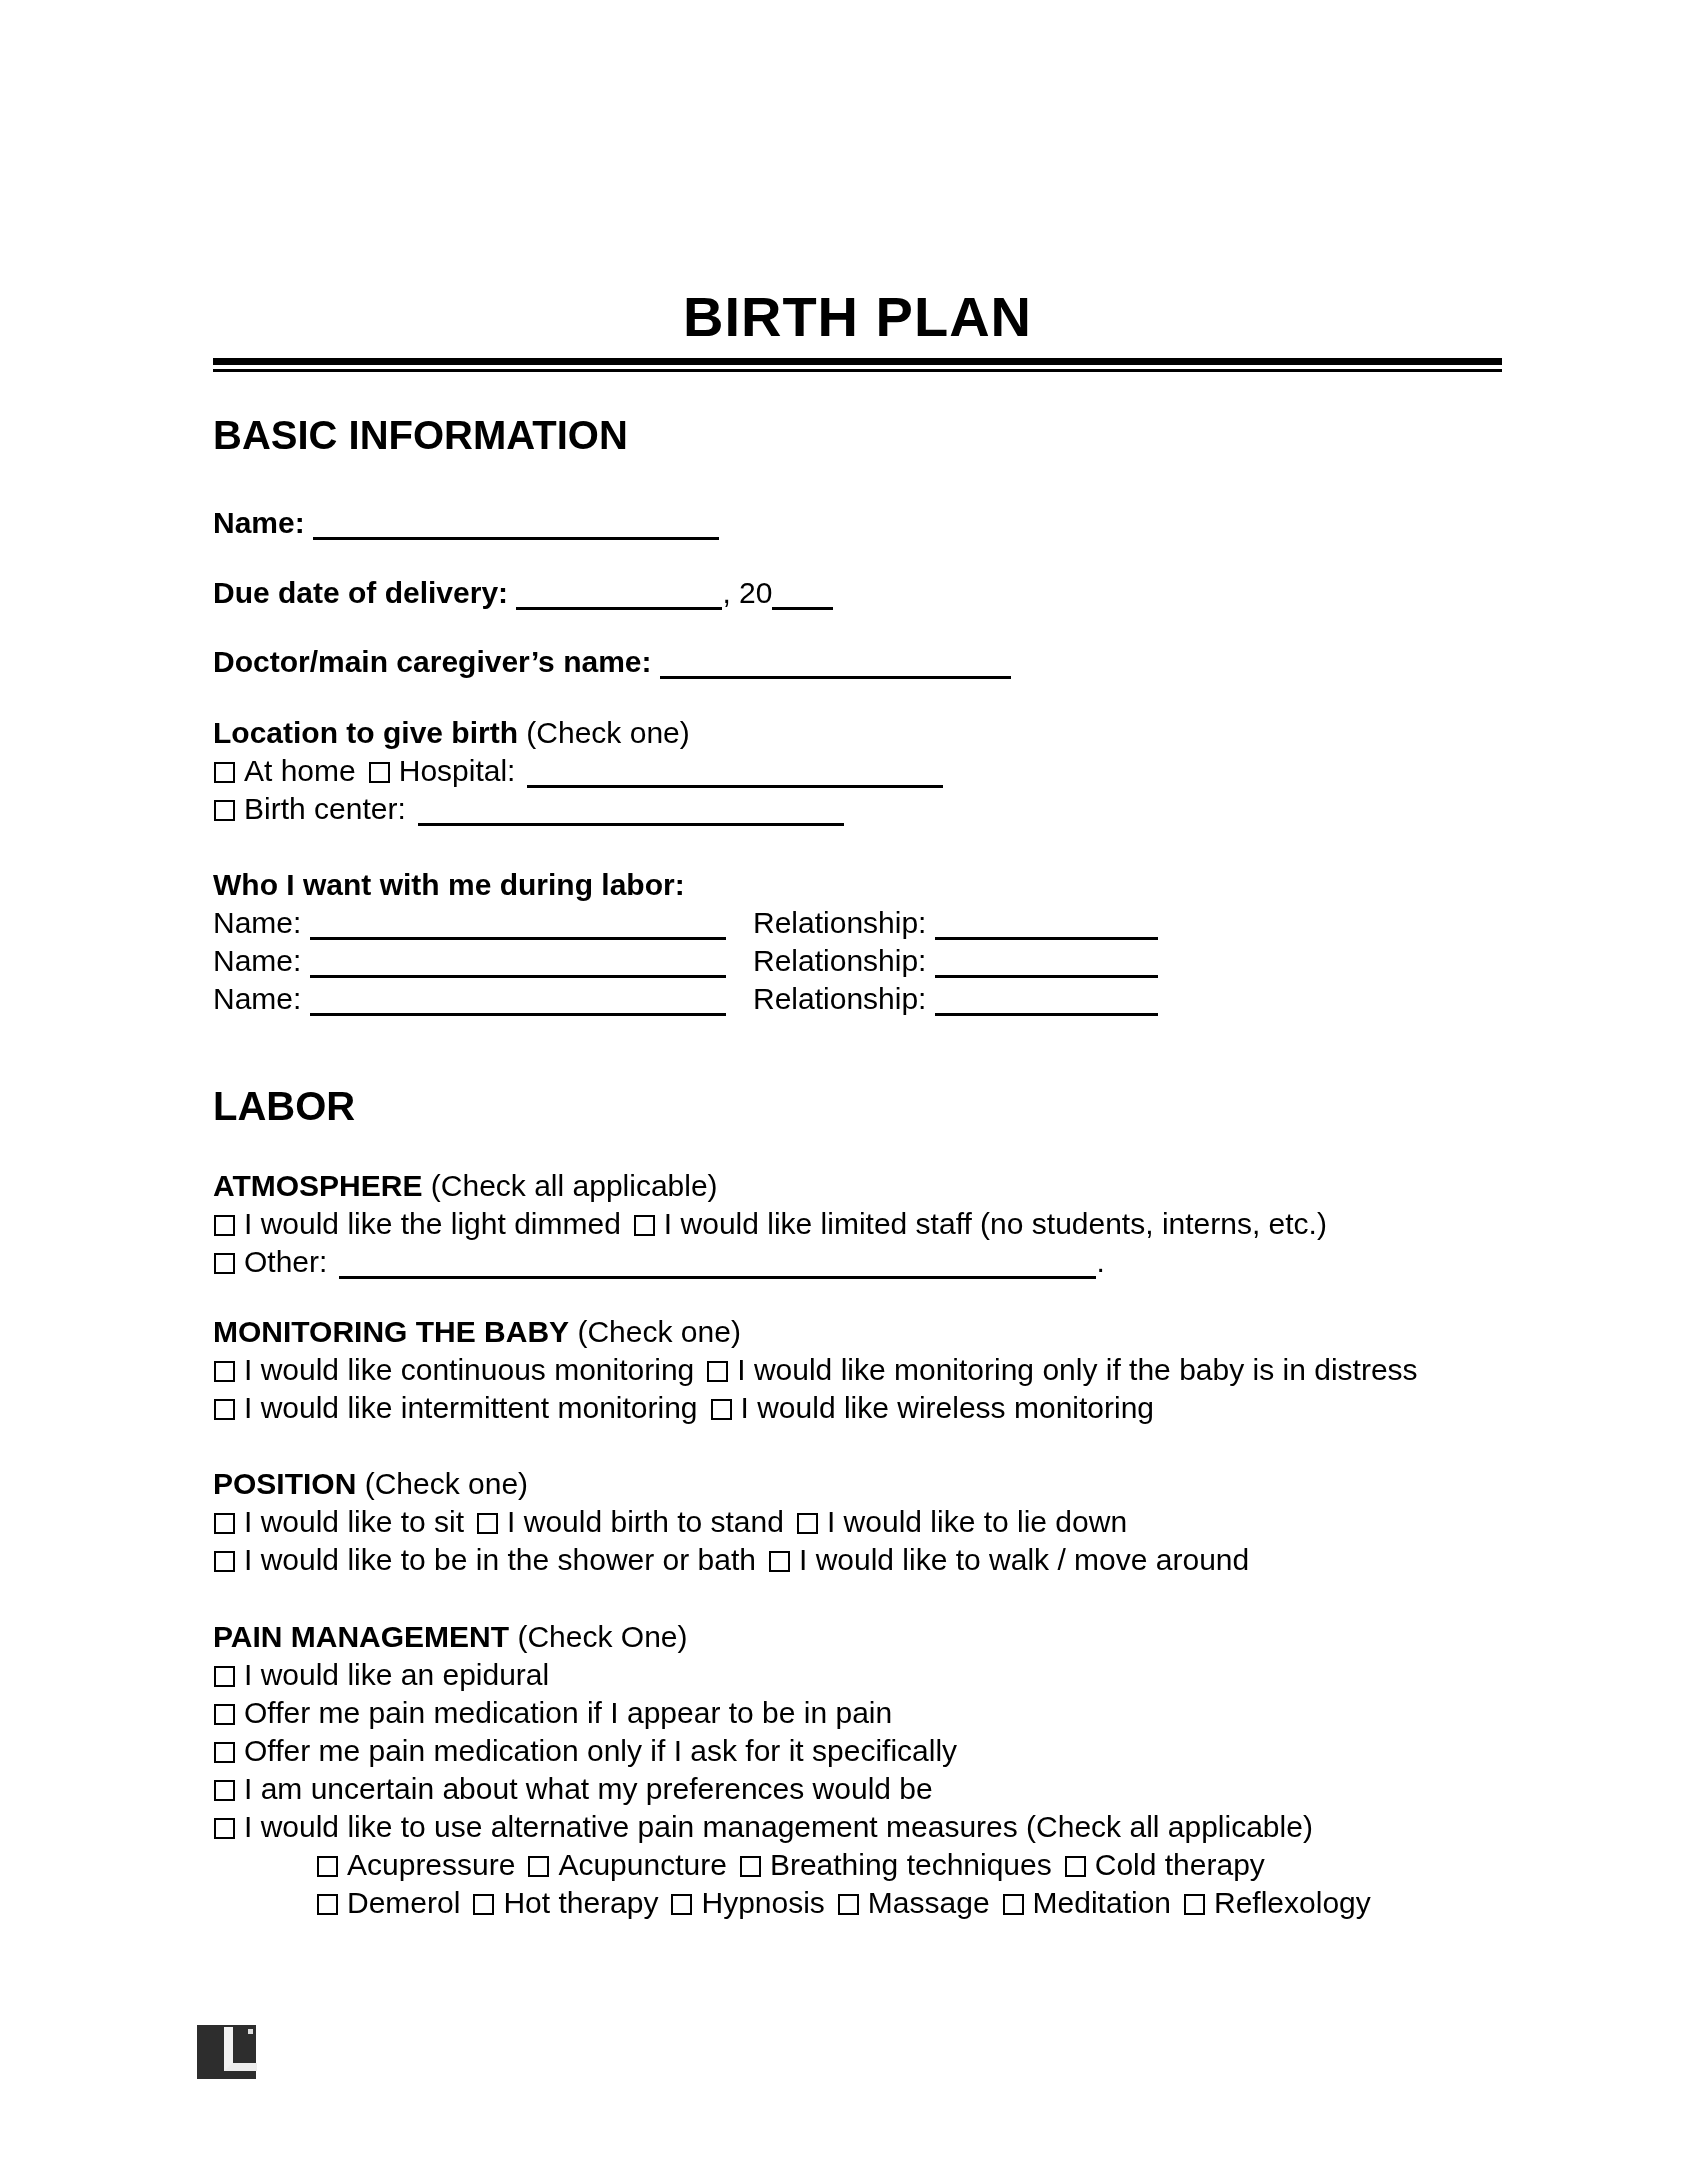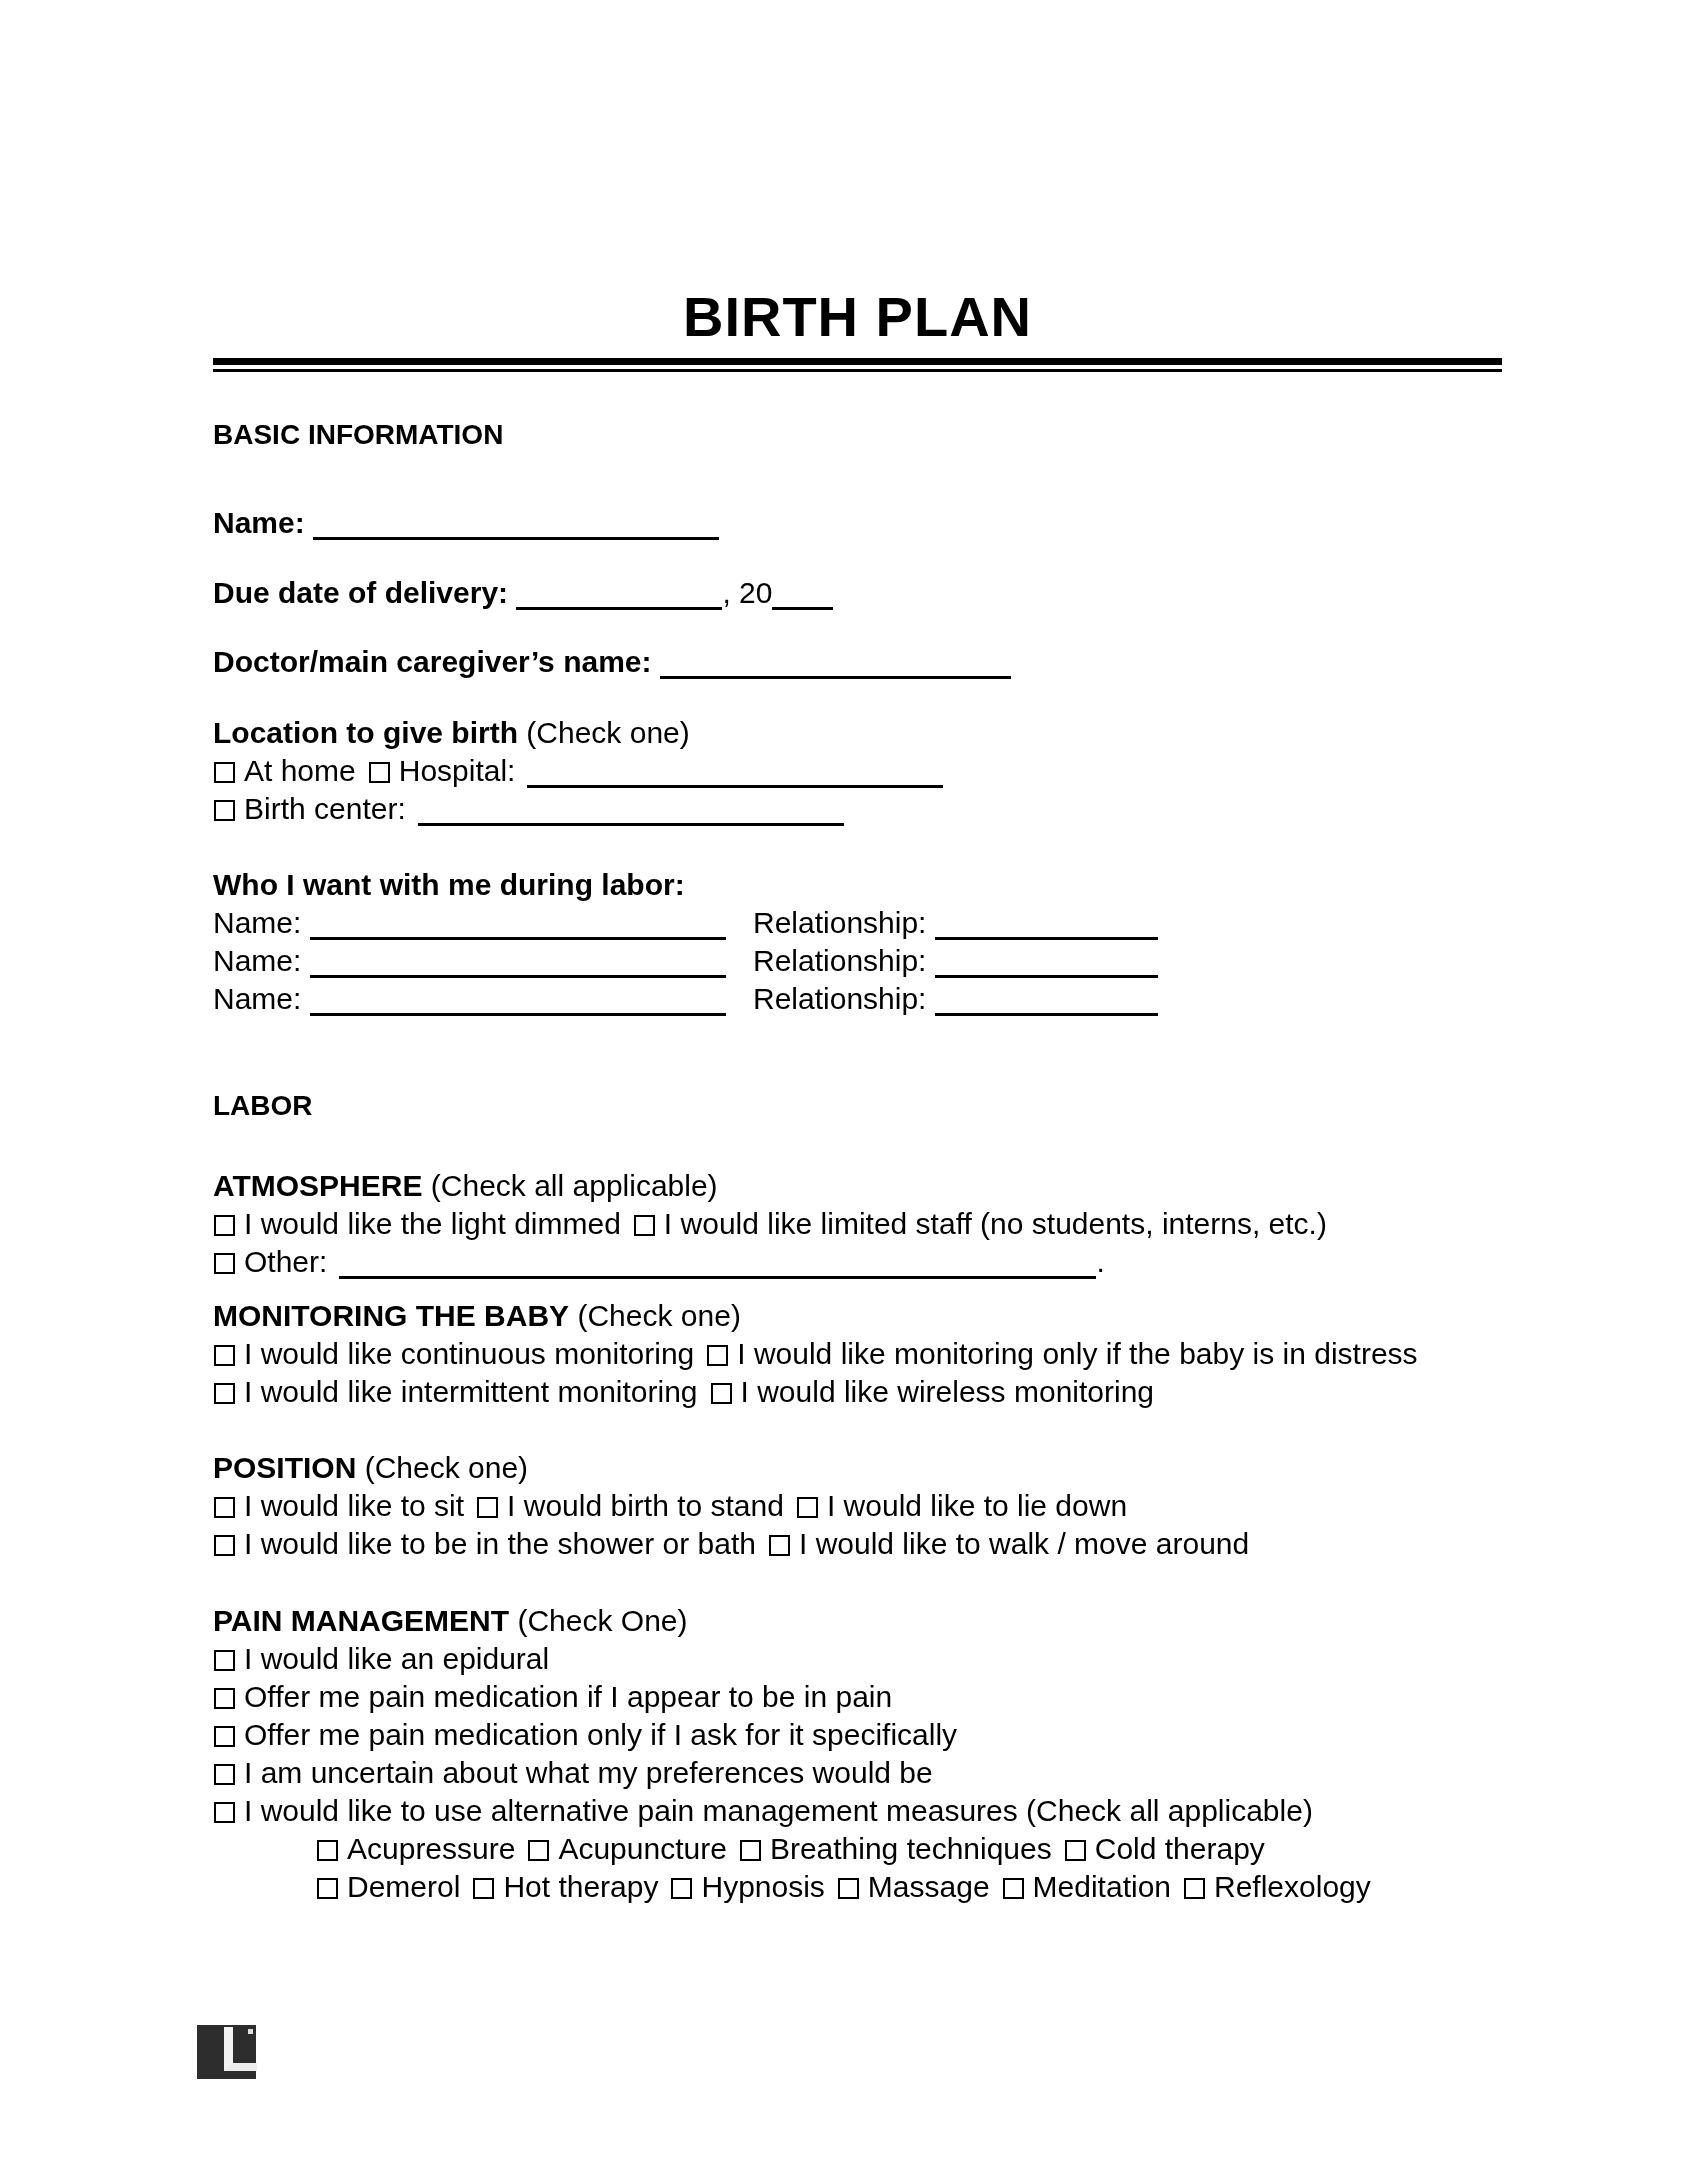--- a/index.html
+++ b/index.html
@@ -19,21 +19,21 @@
   .doc-title {
     margin-top:289px;
     font-size:56px; font-weight:700;
     line-height:1; text-align:center;
     letter-spacing:1px;
   }
   .rule-thick { height:7px; background:#000; margin-top:13px; }
   .rule-thin  { height:3px; background:#000; margin-top:4px; }
 
   h2.section {
-    font-size:28px; font-weight:700; line-height:42px;
+    font-size:40px; font-weight:700; line-height:42px;
   }
   .h-basic { margin-top:42px; }
   .h-labor { margin-top:67px; }
 
   .body-text { font-size:30px; line-height:38px; }
   .b { font-weight:700; }
 
   .field { font-size:30px; line-height:38px; }
   .blank {
     display:inline-block;
@@ -129,21 +129,21 @@
         <span>(Check all applicable)</span>
       </div>
       <div>
         <span class="opt"><span class="cb"></span><span>I would like the light dimmed</span></span><span class="opt"><span class="cb"></span><span>I would like limited staff (no students, interns, etc.)</span></span>
       </div>
       <div>
         <span class="opt"><span class="cb"></span><span>Other:</span></span><span class="blank" style="width:757px"></span><span>.</span>
       </div>
     </div>
 
-    <div class="body-text" style="margin-top:16px">
+    <div class="body-text" style="margin-top:32px">
       <div>
         <span class="b">MONITORING THE BABY</span>
         <span>(Check one)</span>
       </div>
       <div>
         <span class="opt"><span class="cb"></span><span>I would like continuous monitoring</span></span><span class="opt"><span class="cb"></span><span>I would like monitoring only if the baby is in distress</span></span>
       </div>
       <div>
         <span class="opt"><span class="cb"></span><span>I would like intermittent monitoring</span></span><span class="opt"><span class="cb"></span><span>I would like wireless monitoring</span></span>
       </div>

